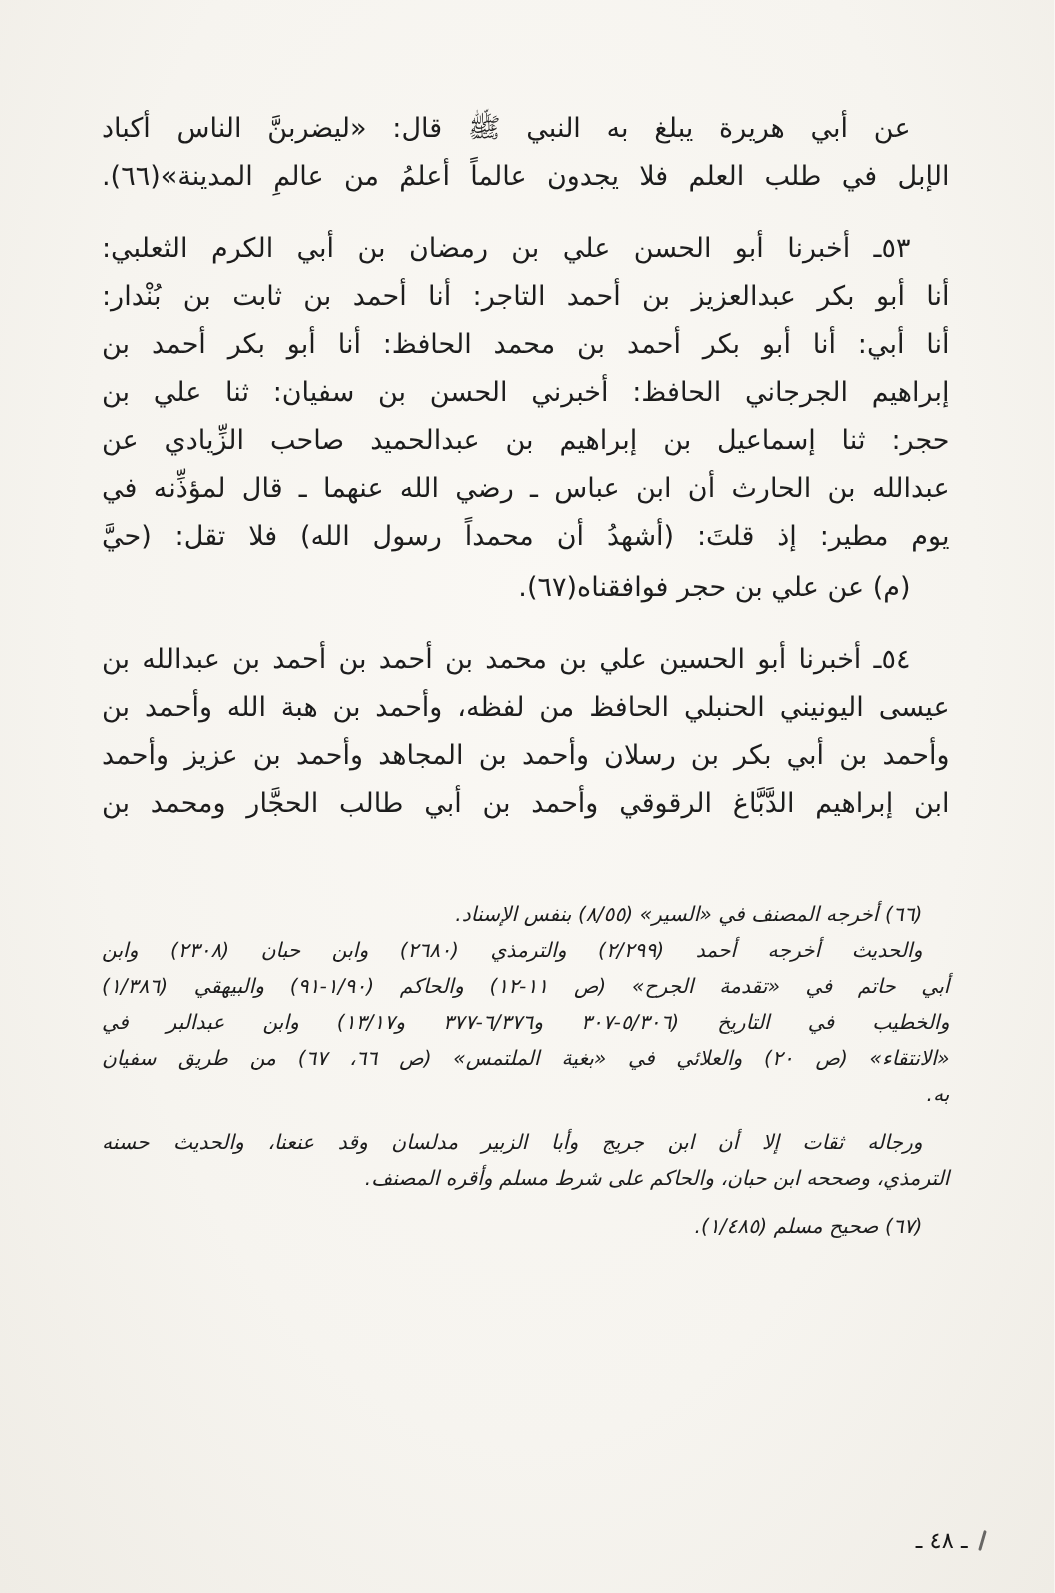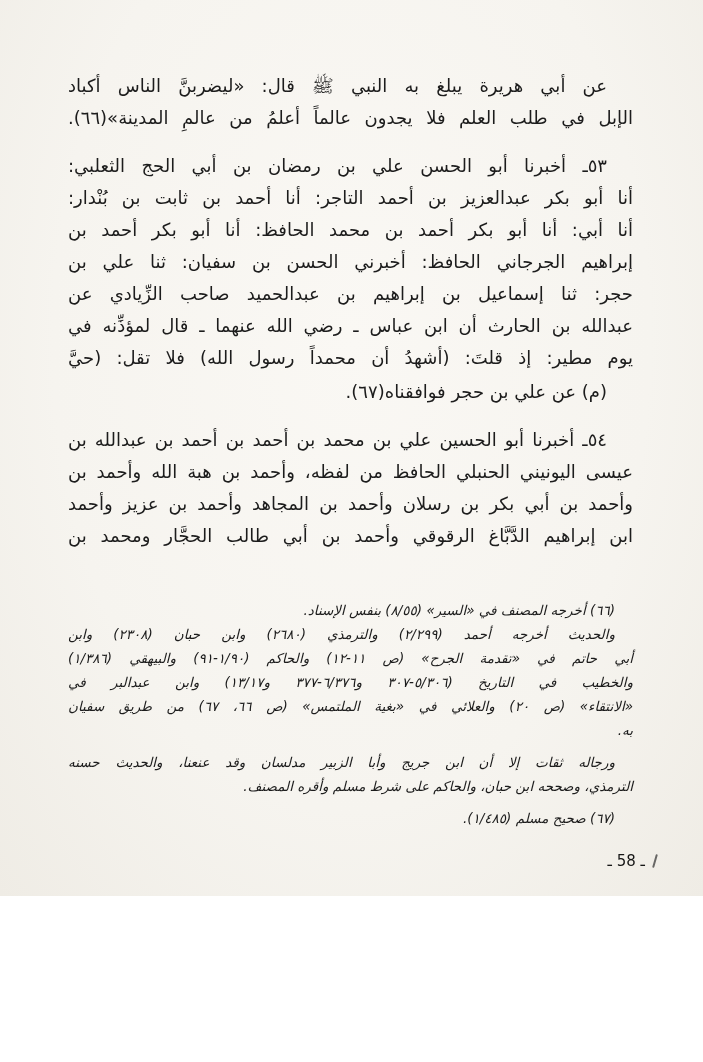--- a/index.html
+++ b/index.html
@@ -3,21 +3,21 @@
 <meta charset="utf-8">
 <style>
   * { box-sizing: border-box; }
   html, body { margin: 0; padding: 0; }
   body {
     width: 703px; height: 1062px;
     font-family: "DejaVu Sans", sans-serif;
   }
   .page {
     position: relative;
-    width: 703px; height: 896px;
+    width: 703px; height: 1062px;
     direction: rtl;
     background: radial-gradient(ellipse at 50% 38%, #faf8f4 0%, #f6f4ef 60%, #efece5 100%);
     color: #1c1c1c;
     overflow: hidden;
   }
   .content {
     position: absolute;
     top: 70px; right: 70px; left: 68px;
   }
   .ln {
@@ -71,21 +71,21 @@
 <body>
 
 <div class="page" data-name="scanned-book-page">
   <div class="content" data-name="page-content">
     <main class="main-text" data-name="main-text">
         <div class="para" data-name="hadith-intro-matn">
           <div class="ln fill" data-name="text-line">عن أبي هريرة يبلغ به النبي ﷺ قال: «ليضربنَّ الناس أكباد</div>
           <div class="ln fill" data-name="text-line">الإبل في طلب العلم فلا يجدون عالماً أعلمُ من عالمِ المدينة»(٦٦).</div>
         </div>
         <div class="para" data-name="hadith-53">
-          <div class="ln fill" data-name="text-line">٥٣ـ أخبرنا أبو الحسن علي بن رمضان بن أبي الحج الثعلبي:</div>
+          <div class="ln fill" data-name="text-line">٥٣ـ أخبرنا أبو الحسن علي بن رمضان بن أبي الكرم الثعلبي:</div>
           <div class="ln fill" data-name="text-line">أنا أبو بكر عبدالعزيز بن أحمد التاجر: أنا أحمد بن ثابت بن بُنْدار:</div>
           <div class="ln fill" data-name="text-line">أنا أبي: أنا أبو بكر أحمد بن محمد الحافظ: أنا أبو بكر أحمد بن</div>
           <div class="ln fill" data-name="text-line">إبراهيم الجرجاني الحافظ: أخبرني الحسن بن سفيان: ثنا علي بن</div>
           <div class="ln fill" data-name="text-line">حجر: ثنا إسماعيل بن إبراهيم بن عبدالحميد صاحب الزِّيادي عن</div>
           <div class="ln fill" data-name="text-line">عبدالله بن الحارث أن ابن عباس ـ رضي الله عنهما ـ قال لمؤذِّنه في</div>
           <div class="ln fill" data-name="text-line">يوم مطير: إذ قلتَ: (أشهدُ أن محمداً رسول الله) فلا تقل: (حيَّ</div>
         </div>
         <div class="para" data-name="muslim-reference-line">
           <div class="ln end" data-name="text-line">(م) عن علي بن حجر فوافقناه(٦٧).</div>
         </div>
@@ -109,15 +109,15 @@
         </div>
         <div class="para" data-name="footnote-66-grading">
           <div class="ln fill" data-name="text-line">ورجاله ثقات إلا أن ابن جريج وأبا الزبير مدلسان وقد عنعنا، والحديث حسنه</div>
           <div class="ln end" data-name="text-line">الترمذي، وصححه ابن حبان، والحاكم على شرط مسلم وأقره المصنف.</div>
         </div>
         <div class="para" data-name="footnote-67">
           <div class="ln end" data-name="text-line">(٦٧) صحيح مسلم (١/٤٨٥).</div>
         </div>
       </section>
   </div>
-  <div class="page-number" data-name="page-number">ـ 58 ـ</div>
+  <div class="page-number" data-name="page-number">ـ ٤٨ ـ</div>
   <div class="ink-mark" data-name="ink-mark"></div>
 </div>
 
 </body></html>

